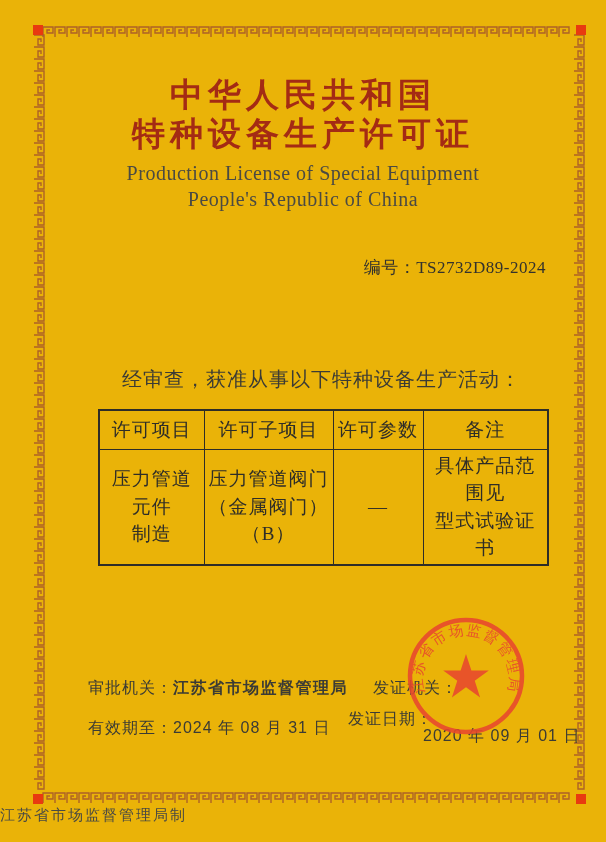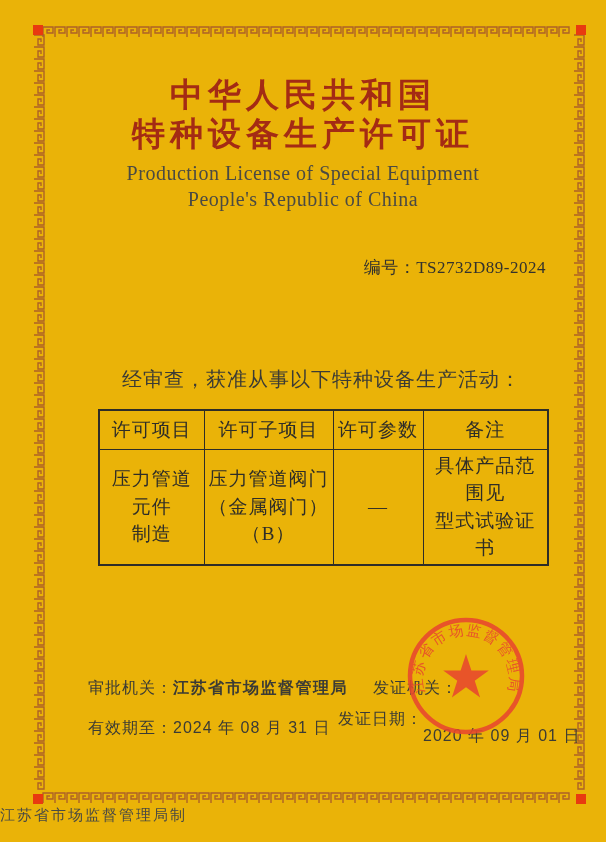--- a/index.html
+++ b/index.html
@@ -50,21 +50,21 @@
   }
   .license-table { border: 2px solid #2e2d28; }
   .license-table thead tr { height: 39px; }
   .license-table tbody tr { height: 47px; }
 
   .footer-line { position: absolute; font-size: 16px; letter-spacing: 1px; z-index: 1; }
   .approval-line { top: 678px; left: 88px; }
   .approval-value { font-weight: bold; letter-spacing: 1.5px; }
   .issuer-label { top: 678px; left: 373px; }
   .valid-line { top: 718px; left: 88px; }
-  .issue-date-label { top: 709px; left: 338px; }
+  .issue-date-label { top: 709px; left: 348px; }
   .issue-date-value { top: 726px; left: 423px; }
   .date-text { font-family: "Liberation Sans", "DejaVu Sans", sans-serif; font-size: 16px; letter-spacing: 1px; }
 
   .seal { position: absolute; left: 404px; top: 614px; z-index: 2; opacity: 0.87; }
 
   .footer-note {
     position: absolute; top: 806px; left: 0; width: 100%;
     text-align: left; font-size: 15px; color: #4a4a43; letter-spacing: 2px;
   }
 </style>

